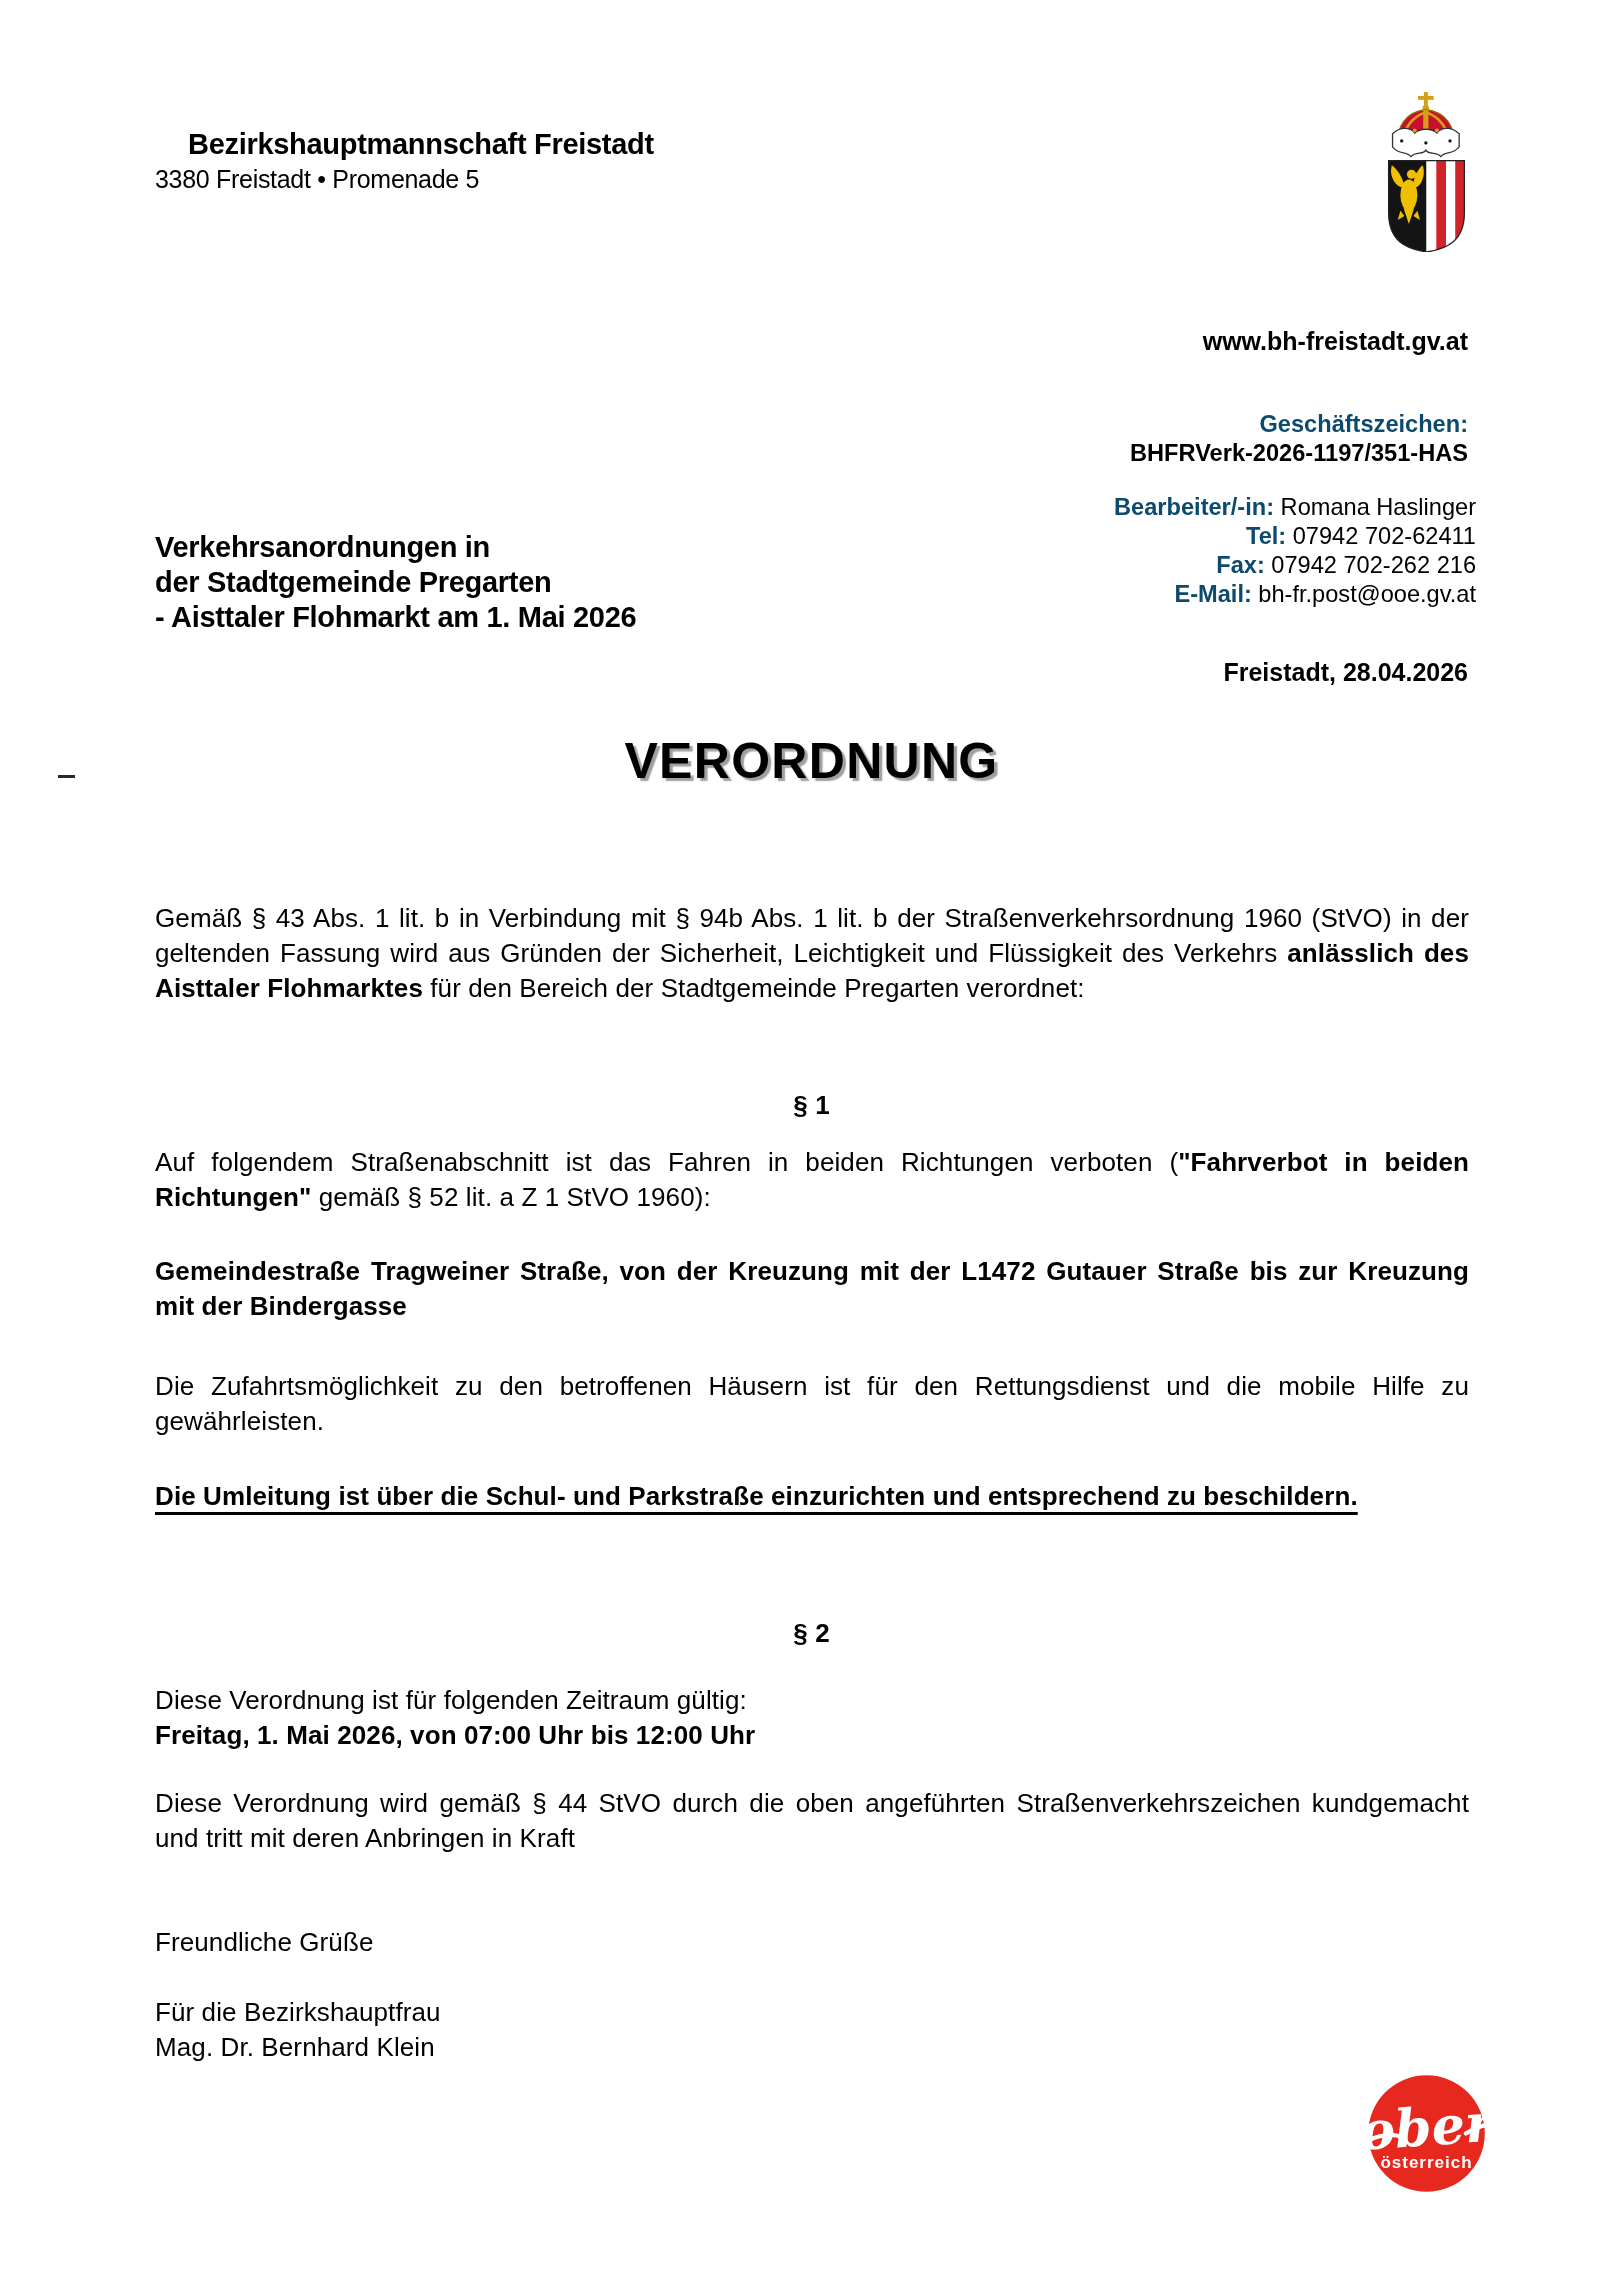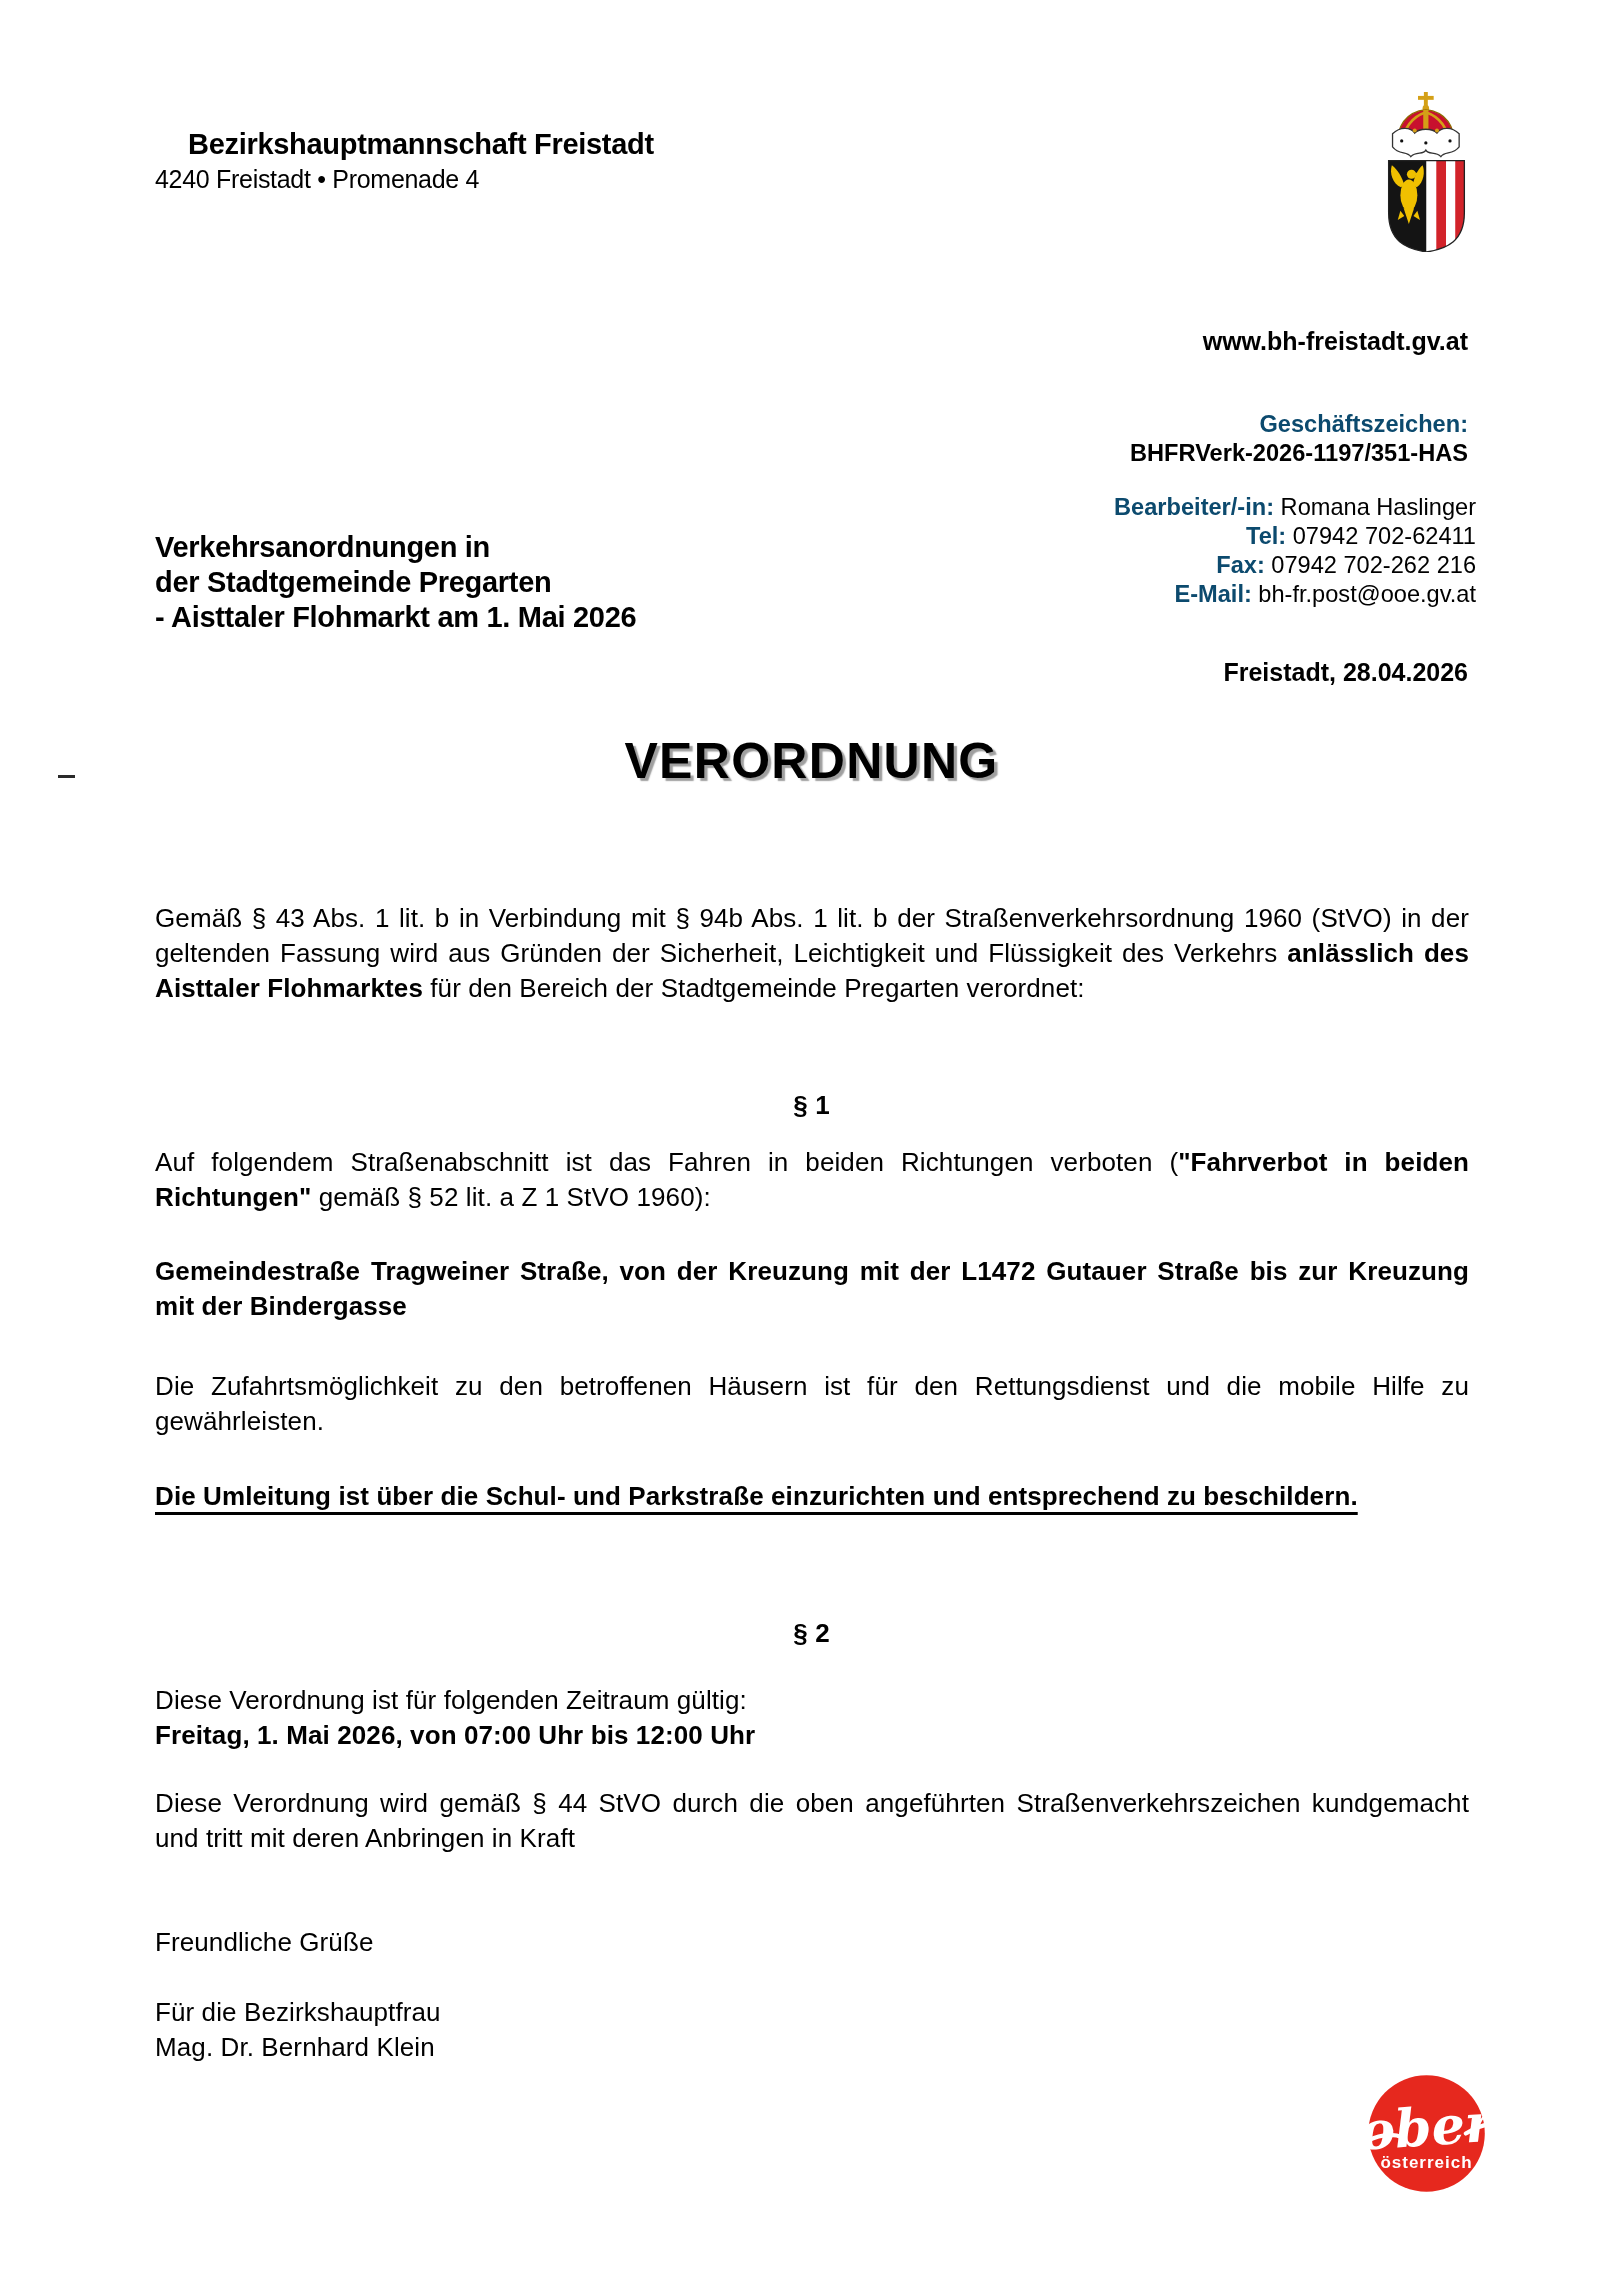--- a/index.html
+++ b/index.html
@@ -42,21 +42,21 @@
   #promulgation{top:1744px;}
   #greeting{top:1883px;text-align:left;}
   #signoff{top:1953px;text-align:left;line-height:35px;}
   
   .ooe-logo{left:1361px;top:2068px;overflow:visible;}
 </style>
 </head>
 <body>
 
 <div class="abs header-name">Bezirkshauptmannschaft Freistadt</div>
-<div class="abs header-address">4240 Freistadt  •  Promenade 4</div>
+<div class="abs header-address">3380 Freistadt  •  Promenade 5</div>
 
 <svg class="abs coa" width="89" height="160" viewBox="0 0 136 245">
   <g>
     <rect x="64" y="0" width="6" height="22" fill="#d4a017"></rect>
     <rect x="55" y="6" width="24" height="6" fill="#d4a017"></rect>
     <circle cx="67" cy="25" r="5" fill="#d4a017"></circle>
     <path d="M22 88 C 22 48 40 30 67 27 C 94 30 112 48 112 88 Z" fill="#c8102e" stroke="#8f6b00" stroke-width="2"></path>
     <rect x="63" y="27" width="8" height="62" fill="#d4a017"></rect>
     <path d="M30 82 C 33 54 46 38 67 31" fill="none" stroke="#d4a017" stroke-width="4"></path>
     <path d="M104 82 C 101 54 88 38 67 31" fill="none" stroke="#d4a017" stroke-width="4"></path>

